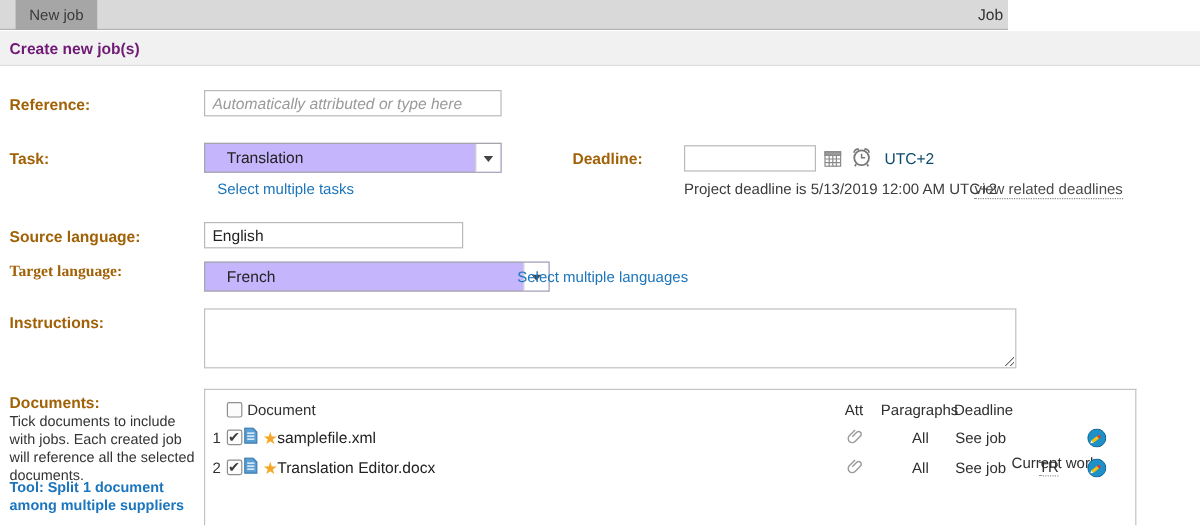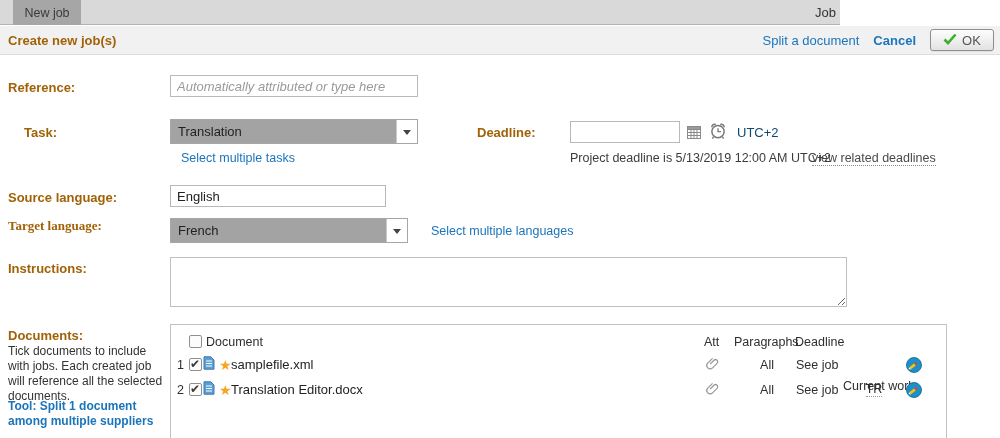--- a/index.html
+++ b/index.html
@@ -13,36 +13,36 @@
   .tab-active { position:absolute; left:13px; top:0; width:68px; height:25px;
                 background:#a6a6a6; color:#3a3a3a; font-size:12.5px;
                 display:flex; align-items:center; justify-content:center; }
   .tabbar-right { position:absolute; right:4px; top:0; height:25px; color:#333;
                   display:flex; align-items:center; font-size:13px; }
 
   
   .headerbar { position:absolute; left:0; top:26px; width:1000px; height:29px;
                background:#f1f1f1; border-bottom:1px solid #ddd;
                display:flex; align-items:center; }
-  .page-title { font-weight:bold; color:#a16207; padding-left:8px; }
+  .page-title { font-weight:bold; color:#701a75; padding-left:8px; }
   .header-actions { margin-left:auto; display:flex; align-items:center; gap:14px; padding-right:6px; }
   .link { color:#1b75bc; cursor:pointer; text-decoration:none; }
   .link-bold { font-weight:bold; }
   .ok-btn { width:64px; height:22px; border:1px solid #8e8e8e; border-radius:3px;
             background:linear-gradient(#fdfdfd,#e2e2e2); color:#555;
             display:flex; align-items:center; justify-content:center; gap:5px;
             font-size:13px; cursor:pointer; box-shadow:0 1px 1px rgba(0,0,0,.08); }
 
   
   .flabel { position:absolute; font-weight:bold; color:#a16207; }
   .tinput { position:absolute; border:1px solid #b9b9b9; background:#fff; height:22px;
             padding:0 6px; font-family:"Liberation Sans",sans-serif; font-size:13px; color:#222; }
   .tinput::placeholder { color:#9a9a9a; font-style:italic; }
-  .dd { position:absolute; height:25px; border:1px solid #a6a6a6; background:#a3a3a3;
-        display:flex; align-items:center; cursor:pointer; }
+  .dd { position:absolute; height:25px; border:1px solid #a6a6a6; background:#c4b5fd;
+        display:flex; align-items:center; cursor:pointer;padding-left:11px; }
   .dd-text { flex:1; padding:0 7px; color:#222; }
   .dd-arrow-box { width:21px; align-self:stretch; border-left:1px solid #c9c9c9;
                   display:flex; align-items:center; justify-content:center; background:#fff; }
   .dd-caret { width:0; height:0; border:4px solid transparent; border-top:5px solid #444; margin-top:5px; }
   .small-link { position:absolute; font-size:12.5px; }
   .note-text { position:absolute; font-size:12.5px; color:#3c3c3c;text-align:right; }
   .dotted-link { border-bottom:1px dotted #8a8a8a; color:#4a4a4a; cursor:pointer; }
   .instructions-area { position:absolute; border:1px solid #c0c0c0; resize:both;
                        font-family:"Liberation Sans",sans-serif; font-size:13px; padding:3px 6px; }
   .icon-btn { position:absolute; cursor:pointer; background:none; border:none; padding:0; line-height:0; }
@@ -88,38 +88,26 @@
 
 <div class="stage">
 
   <div class="tabbar">
     <div class="tab-active">New job</div>
     <div class="tabbar-right">Job</div>
   </div>
 
   <div class="headerbar">
     <span class="page-title">Create new job(s)</span>
-    <span class="header-actions">
-      <a class="link">Split a document</a>
-      <a class="link link-bold">Cancel</a>
-      <button class="ok-btn">
-        <span>
-          <svg width="14" height="12" viewBox="0 0 14 12">
-              <path d="M1.5 6.5 L5 10 L12.5 1.5" fill="none" stroke="#3daf2c" stroke-width="2.6"></path>
-            </svg>
-        </span>
-        <span>OK</span>
-      </button>
-    </span>
   </div>
 
   <div class="flabel" style="left:8px; top:80px;">Reference:</div>
   <input class="tinput" style="left: 170px; top: 75px; width: 248px;" placeholder="Automatically attributed or type here">
 
-  <div class="flabel" style="left:24px; top:125px;">Task:</div>
+  <div class="flabel" style="left:8px; top:125px;">Task:</div>
   <div class="dd" style="left:170px; top:119px; width:248px;">
     <span class="dd-text">Translation</span>
     <span class="dd-arrow-box">
       <span class="dd-caret"></span>
     </span>
   </div>
   <a class="link small-link" style="left:181px; top:151px;">Select multiple tasks</a>
 
   <div class="flabel" style="left:477px; top:125px;">Deadline:</div>
   <input class="tinput" style="left: 570px; top: 121px; width: 110px;" value="">
@@ -147,21 +135,21 @@
     </svg>
   </button>
   <div style="position:absolute; left:737px; top:125px; color:#0c4a6e;">UTC+2</div>
   <div class="note-text" style="left:570px; top:151px;">Project deadline is 5/13/2019 12:00 AM UTC+2</div>
   <a class="small-link dotted-link" style="position:absolute; left:812px; top:151px;text-align:right;">view related deadlines</a>
 
   <div class="flabel" style="left:8px; top:190px;">Source language:</div>
   <input class="tinput" style="left: 170px; top: 185px; width: 216px;" value="English">
 
   <div class="flabel" style="left:8px; top:218px;font-family:Liberation Serif, serif;">Target language:</div>
-  <div class="dd" style="left:170px; top:218px; width:238px;">
+  <div class="dd" style="left:170px; top:218px; width:288px;">
     <span class="dd-text">French</span>
     <span class="dd-arrow-box">
       <span class="dd-caret"></span>
     </span>
   </div>
   <a class="link small-link" style="left:431px; top:224px;">Select multiple languages</a>
 
   <div class="flabel" style="left:8px; top:261px;">Instructions:</div>
   <textarea class="instructions-area" style="left: 170px; top: 257px; width: 677px; height: 50px;"></textarea>
 

